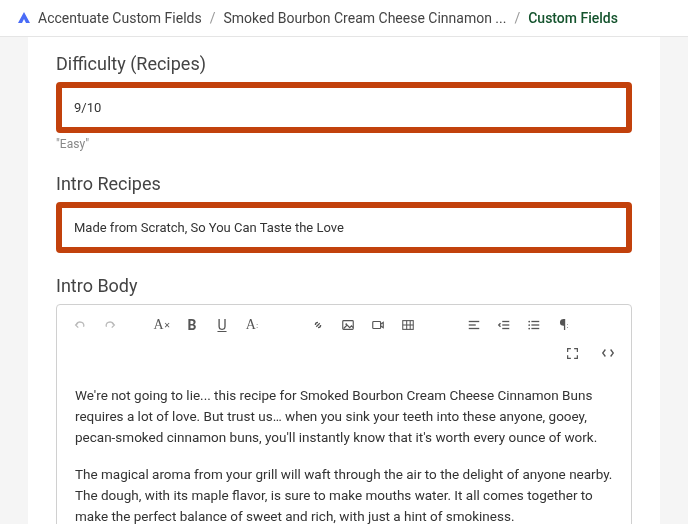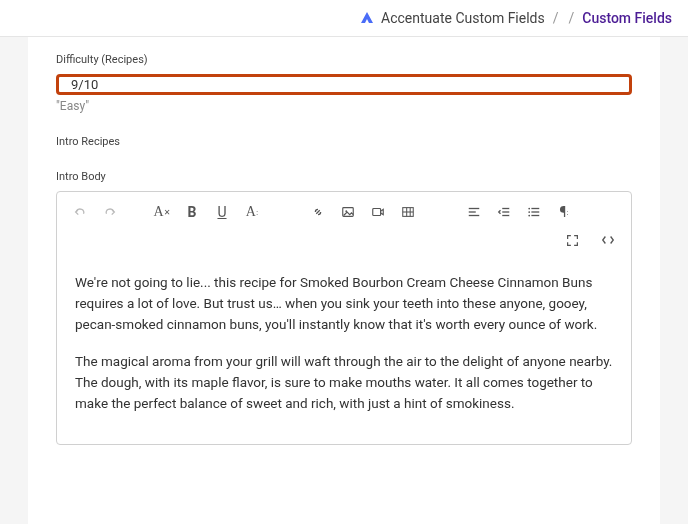--- a/index.html
+++ b/index.html
@@ -14,50 +14,49 @@
     }
     .header {
       background: #fff;
       border-bottom: 1px solid #e5e5e5;
       padding: 10px 16px;
       display: flex;
       align-items: center;
       gap: 6px;
       font-size: 14px;
       color: #444;
-      justify-content: flex-end;
     }
     .logo {
       width: 16px;
       height: 16px;
       display: inline-flex;
       align-items: center;
       justify-content: center;
     }
     .crumb-link { color: #444; cursor: pointer; }
     .crumb-sep { color: #999; margin: 0 2px; }
-    .crumb-current { color: #4c1d95; font-weight: 500; }
+    .crumb-current { color: #14532d; font-weight: 500; }
     .page {
       background: #fff;
       margin: 0 28px;
       padding: 16px 28px 20px 28px;
       min-height: 520px;
     }
     .field-group { margin-bottom: 22px; }
     .field-label {
-      font-size: 11px;
+      font-size: 18px;
       color: #444;
       margin-bottom: 8px;
       display: block;
     }
     .text-input {
       width: 100%;
-      border: 3px solid #c2410c;
+      border: 6px solid #c2410c;
       border-radius: 4px;
-      padding: 0 12px;
+      padding: 12px 12px;
       font-size: 13px;
       color: #333;
       background: #fff;
       font-family: inherit;
     }
     .hint {
       font-size: 12px;
       color: #888;
       margin-top: 4px;
     }
@@ -108,35 +107,37 @@
 <body>
 
 <div class="header">
   <span class="logo">
     <svg width="16" height="16" viewBox="0 0 16 16">
         <path d="M2 13 L8 2 L14 13 L10 13 L8 9 L6 13 Z" fill="#4a6cf7"></path>
       </svg>
   </span>
   <span class="crumb-link">Accentuate Custom Fields</span>
   <span class="crumb-sep">/</span>
+  <span class="crumb-link">Smoked Bourbon Cream Cheese Cinnamon ...</span>
   <span class="crumb-sep">/</span>
   <span class="crumb-current">Custom Fields</span>
 </div>
 
 <div class="page">
 
   <div class="field-group">
     <label class="field-label">Difficulty (Recipes)</label>
     <input class="text-input" type="text" value="9/10" style="">
     <div class="hint">"Easy"</div>
   </div>
 
 
   <div class="field-group">
     <label class="field-label">Intro Recipes</label>
+    <input class="text-input" type="text" value="Made from Scratch, So You Can Taste the Love" style="">
   </div>
 
   <div class="field-group">
     <label class="field-label">Intro Body</label>
     <div class="editor-wrap">
       <div class="toolbar">
         <span class="tb-btn disabled">
           <svg width="14" height="14" viewBox="0 0 16 16">
               <path d="M4 8 C4 5 7 4 10 5 C12 5.7 13 8 12 10" fill="none" stroke="currentColor" stroke-width="1.5"></path>
               <path d="M6 5 L3 8 L6 11" fill="none" stroke="currentColor" stroke-width="1.5"></path>

